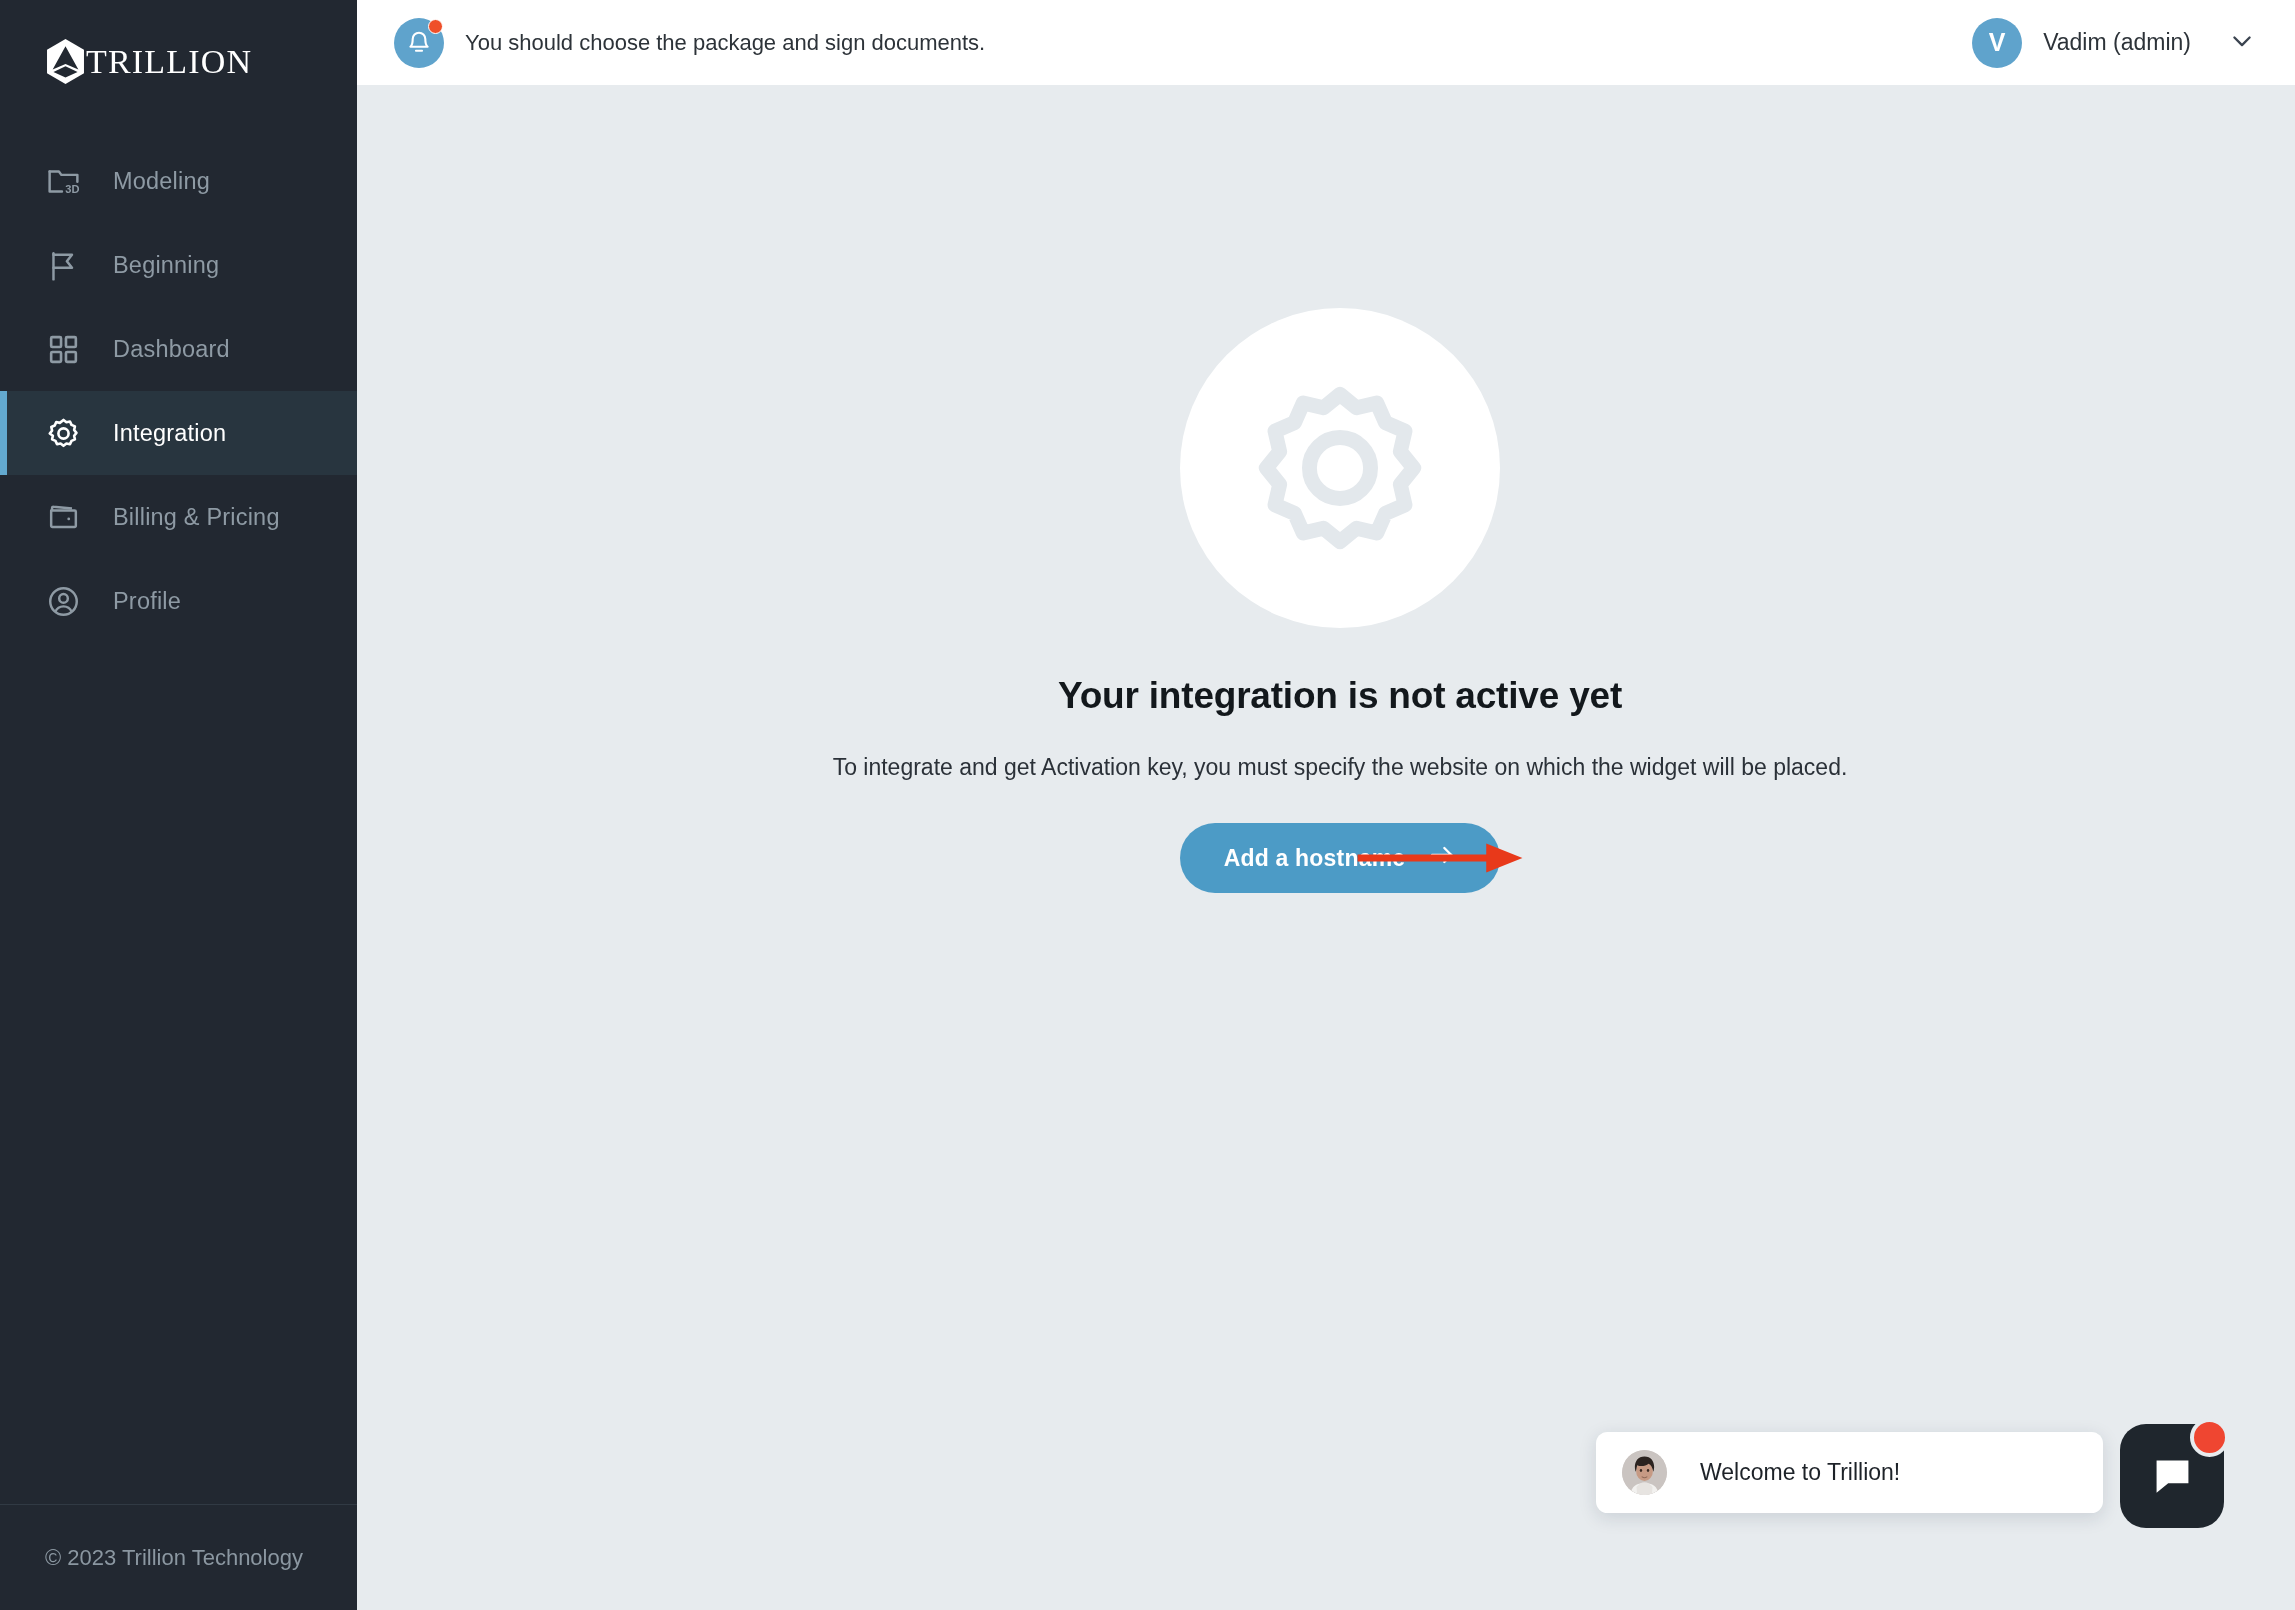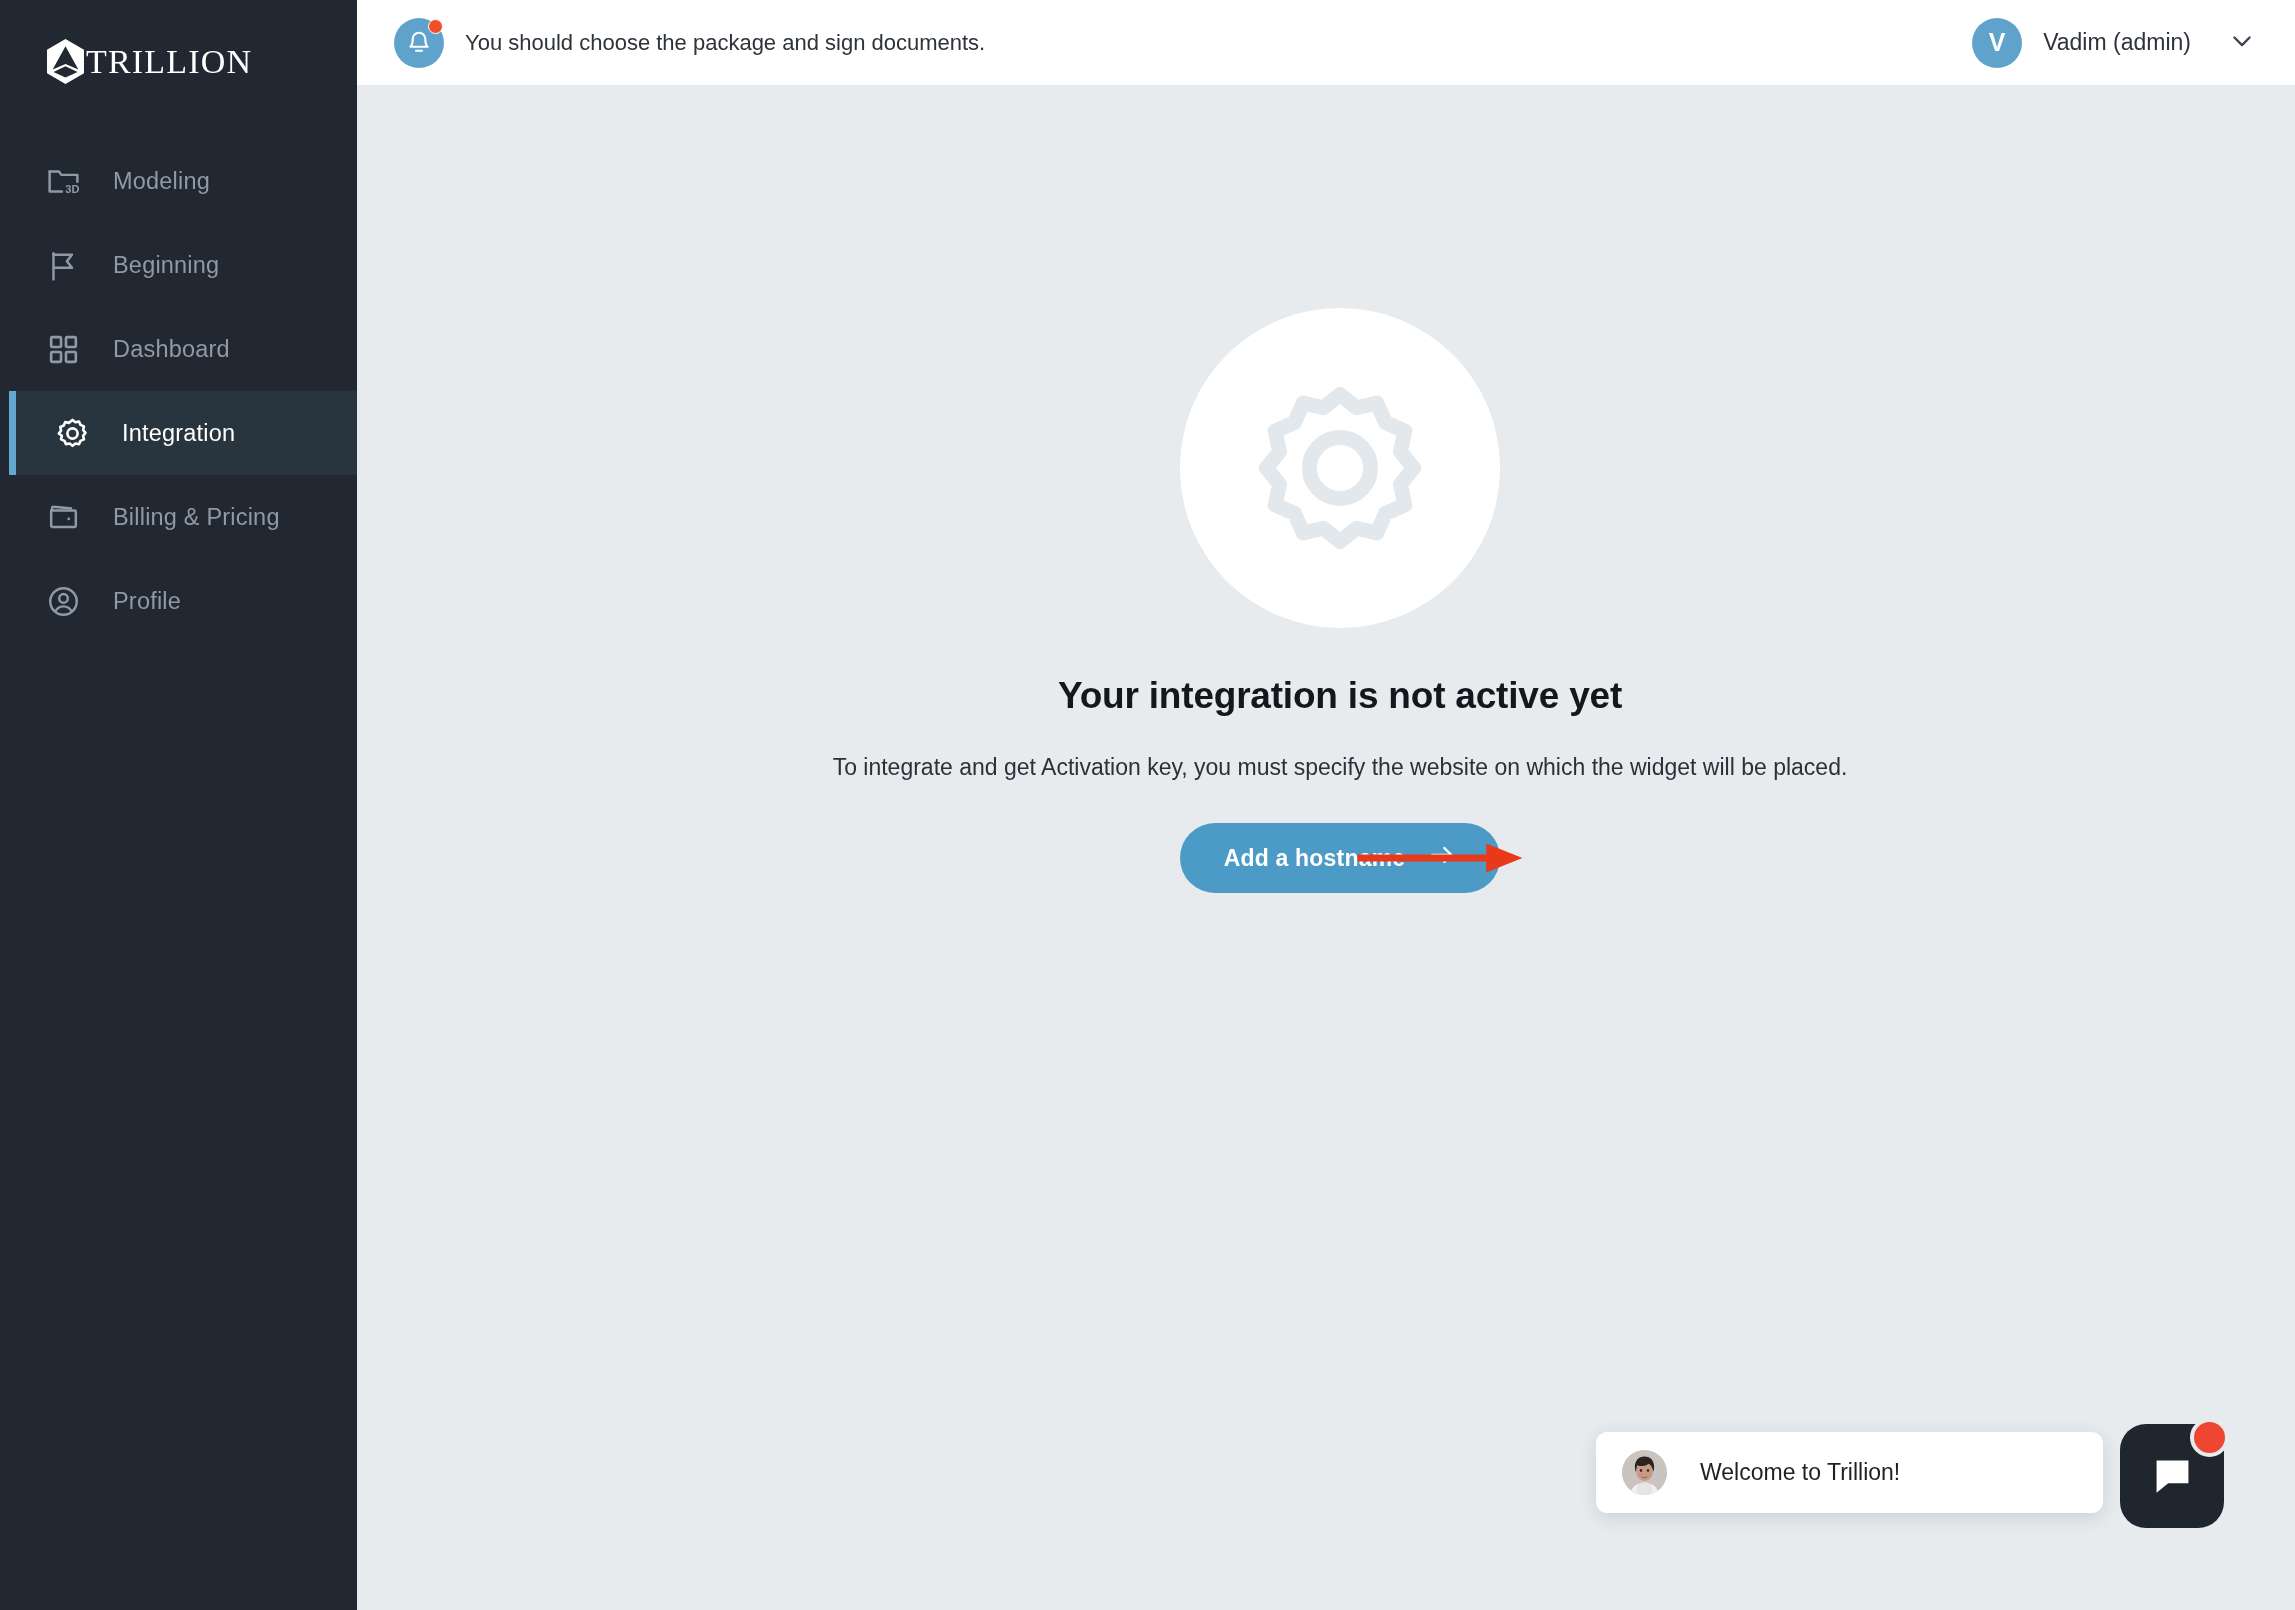--- a/index.html
+++ b/index.html
@@ -37,21 +37,20 @@
     color:#8e9aa4;
     cursor:pointer;
     user-select:none;
   }
   .nav-item .nav-icon{ width:37px; height:37px; display:flex; align-items:center; justify-content:center; flex:0 0 37px;}
   .nav-item .nav-icon svg{ width:37px; height:37px; display:block; }
   .nav-label{ font-size:23.5px; letter-spacing:0.2px; white-space:nowrap; }
   .nav-item.active{
     background:#28353f;
     color:#ffffff;
-    margin-left:9px;
   }
   .nav-item.active::before{
     content:""; position:absolute; left:0; top:0; bottom:0; width:6.5px; background:#63a9cf;
   }
   .footer{
     border-top:0.8px solid #313a44;
     height:106px;
     display:flex; align-items:center; padding-left:45px;
     color:#8b97a1; font-size:22px;
   }
@@ -242,20 +241,23 @@
             <circle cx="12" cy="12" r="8.6"></circle>
             <circle cx="12" cy="10" r="2.8"></circle>
             <path d="M6.7 18.6a5.8 5.8 0 0 1 10.6 0"></path>
           </svg>
         </span>
         <span class="nav-label">Profile</span>
       </div>
 
     </nav>
 
+    <div class="footer">
+      <span>© 2023 Trillion Technology</span>
+    </div>
   </aside>
 
   <div class="right">
 
     <header class="topbar">
       <div class="topbar-left">
         <span class="bell">
           <svg viewBox="0 0 24 24" fill="none" stroke="#ffffff" stroke-width="1.8" stroke-linecap="round" stroke-linejoin="round">
             <path d="M12 3.2a5.4 5.4 0 0 0-5.4 5.4c0 5.1-2 6.6-2 6.6h14.8s-2-1.5-2-6.6A5.4 5.4 0 0 0 12 3.2z"></path>
             <path d="M9.4 18.6h5.2"></path>

